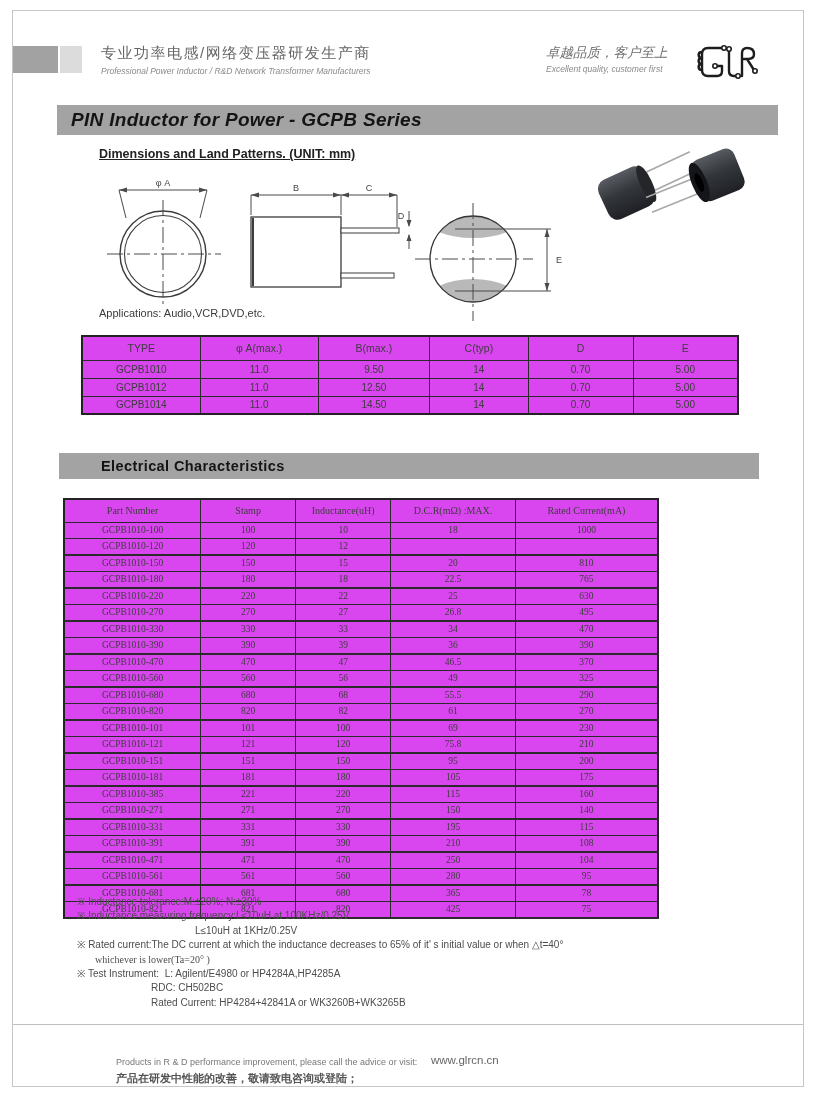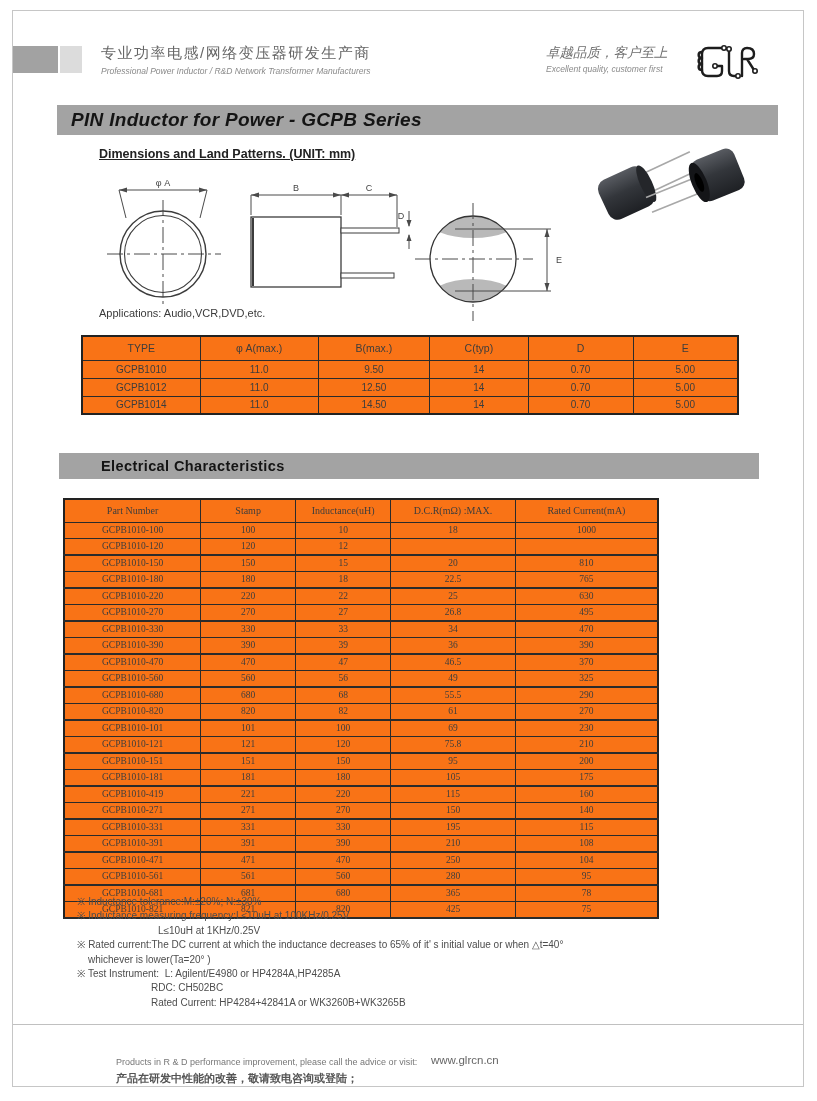--- a/index.html
+++ b/index.html
@@ -30,43 +30,43 @@
     font-size:14.5px; font-weight:bold; color:#141414; letter-spacing:.4px; }
   
   .dims-heading { left:86px; top:136px; font-size:12.5px; font-weight:bold; color:#222;text-decoration:underline; }
   .applications { left:86px; top:296px; font-size:11px; color:#3a3a3a; }
   .diag1 { left:86px; top:165px; }
   .diag2 { left:226px; top:170px; }
   .diag3 { left:398px; top:178px; }
   .photo { left:572px; top:128px; }
   svg text { font-family:"Liberation Sans", sans-serif; font-size:9px; fill:#444; }
   
-  .dtable { border-collapse:collapse; width:100%; table-layout:fixed; background:#f97316; }
+  .dtable { border-collapse:collapse; width:100%; table-layout:fixed; background:#d946ef; }
   .dtable th, .dtable td { border:1px solid #2b2b2b; text-align:center; font-weight:normal;
     color:#3d3d3d; overflow:hidden; white-space:nowrap; padding:0; }
   .dim-table-wrap { left:68px; top:324px; width:658px; }
   .dim-table { border:2px solid #222; }
   .dim-table th { height:24px; font-size:10.5px; }
   .dim-table td { height:18px; font-size:10px; }
   .dim-table th:nth-child(1){width:18%} .dim-table th:nth-child(2){width:18%}
   .dim-table th:nth-child(3){width:17%} .dim-table th:nth-child(4){width:15%}
   .dim-table th:nth-child(5){width:16%} .dim-table th:nth-child(6){width:16%}
   .elec-table-wrap { left:50px; top:487px; width:596px;font-family:Liberation Serif, serif; }
   .elec-table { border:2px solid #222; }
   .elec-table th { height:23px; font-size:10px; }
   .elec-table td { height:15px; font-size:9.5px; line-height:15px; }
   .elec-table tbody tr:nth-child(even) td { border-bottom-width:2px; }
   .elec-table th:nth-child(1){width:23%} .elec-table th:nth-child(2){width:16%}
   .elec-table th:nth-child(3){width:16%} .elec-table th:nth-child(4){width:21%}
   .elec-table th:nth-child(5){width:24%}
   
   .notes { left:64px; top:884px; width:680px; font-size:10px; color:#4d4d4d; }
   .note-line { line-height:14.4px; white-space:pre; }
-  .indent-1 { margin-left:81px; }
-  .indent-2 { margin-left:11px; }
+  .indent-1 { margin-left:118px; }
+  .indent-2 { margin-left:18px;font-family:Liberation Serif, serif; }
   .indent-3 { margin-left:74px; }
   
   .footer-divider { left:0; top:1013px; width:790px; border-top:1px solid #c0c0c0; height:0; }
   .footer-zh { left:103px; top:1028px; font-size:11px; font-weight:bold; color:#555;margin-top:32px; }
   .footer-en { left:103px; top:1046px; font-size:9px; color:#777; }
   .footer-url { left:418px; top:1043px; font-size:11.5px; color:#666; }
 </style>
 </head>
 <body>
 
@@ -362,21 +362,21 @@
             <td>200</td>
           </tr>
           <tr>
             <td>GCPB1010-181</td>
             <td>181</td>
             <td>180</td>
             <td>105</td>
             <td>175</td>
           </tr>
           <tr>
-            <td>GCPB1010-419</td>
+            <td>GCPB1010-385</td>
             <td>221</td>
             <td>220</td>
             <td>115</td>
             <td>160</td>
           </tr>
           <tr>
             <td>GCPB1010-271</td>
             <td>271</td>
             <td>270</td>
             <td>150</td>

